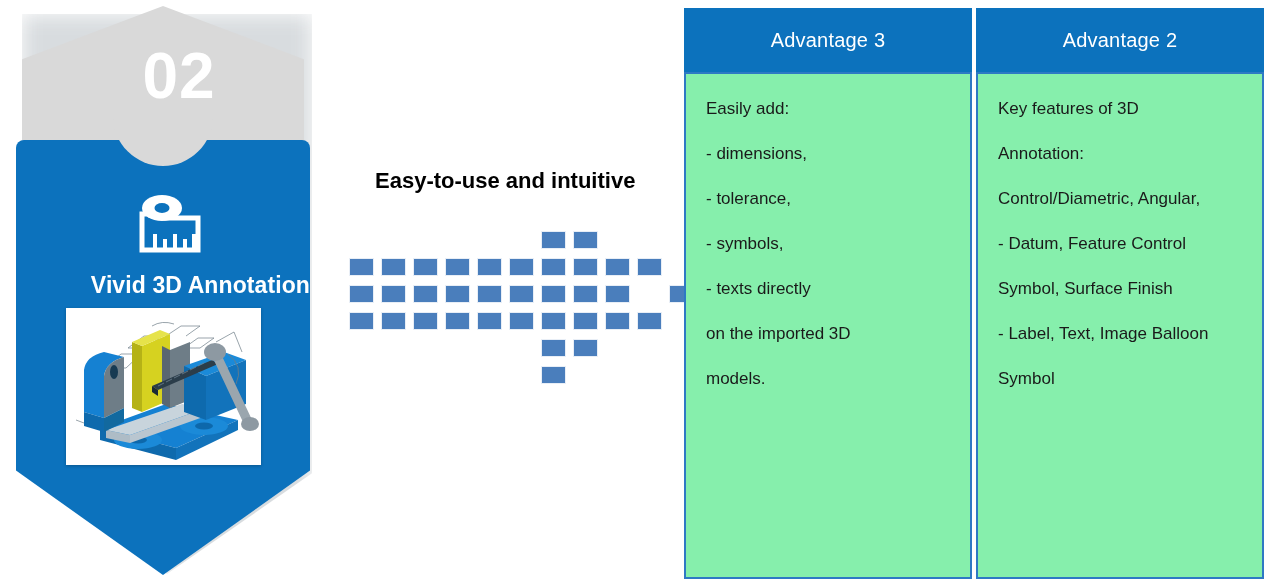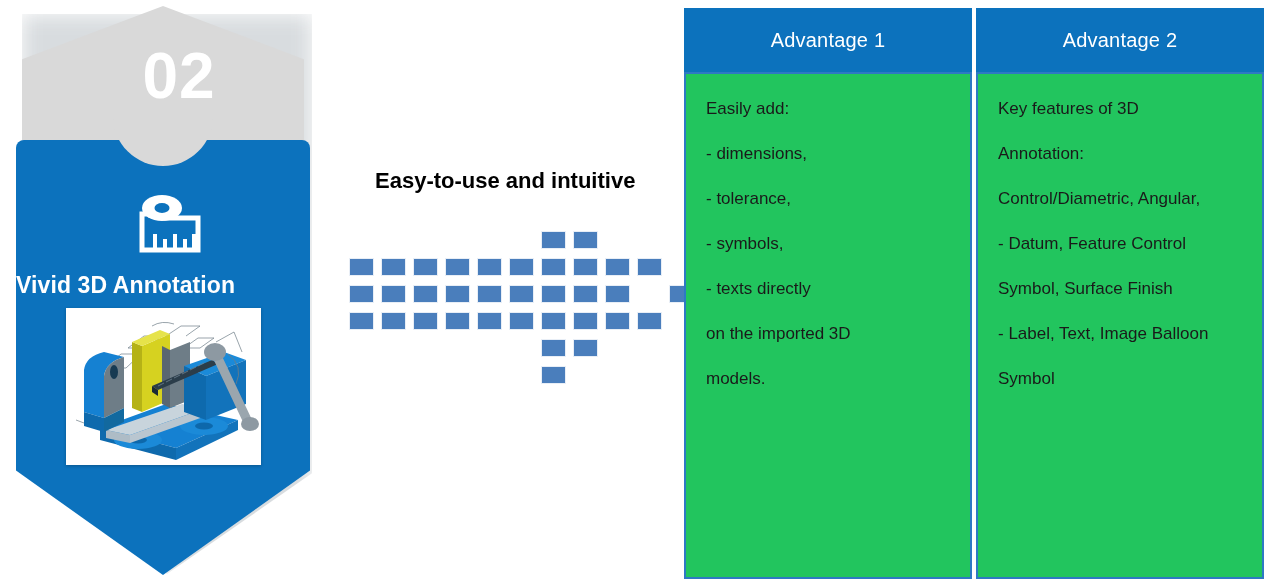--- a/index.html
+++ b/index.html
@@ -81,21 +81,21 @@
     left: 124px;
     top: 192px;
     width: 68px;
     height: 66px;
   }
   #badge-title {
     position: absolute;
     left: 4px;
     top: 272px;
     width: 294px;
-    text-align: left;
+    text-align: right;
     color: #ffffff;
     font-size: 23px;
     font-weight: 700;
     letter-spacing: 0.1px;
   }
   
   #vise-photo {
     position: absolute;
     left: 54px;
     top: 308px;
@@ -159,21 +159,21 @@
     font-size: 20px;
     font-weight: 400;
     letter-spacing: 0.2px;
   }
   .adv-body {
     position: absolute;
     left: 0;
     top: 64px;
     width: 100%;
     height: 507px;
-    background: #22c55e;
+    background: #86efac;
     border: 2px solid #2e79c4;
     box-sizing: border-box;
     padding: 18px 18px 16px 20px;
   }
   .adv-line {
     font-size: 17px;
     color: #1a1a1a;
     line-height: 1;
     margin-bottom: 28px;
     white-space: nowrap;
@@ -306,21 +306,21 @@
     <div class="pix" style="left: 256px; top: 27px; width: 23px; height: 16px; background: rgb(74, 126, 188);"></div>
     <div class="pix" style="left: 256px; top: 54px; width: 23px; height: 16px; background: rgb(74, 126, 188);"></div>
     <div class="pix" style="left: 256px; top: 81px; width: 23px; height: 16px; background: rgb(74, 126, 188);"></div>
     <div class="pix" style="left: 288px; top: 27px; width: 23px; height: 16px; background: rgb(74, 126, 188);"></div>
     <div class="pix" style="left: 288px; top: 81px; width: 23px; height: 16px; background: rgb(74, 126, 188);"></div>
     <div class="pix" style="left: 320px; top: 54px; width: 23px; height: 16px; background: rgb(74, 126, 188);"></div>
   </div>
 
 <div class="adv-box" id="adv-box-1">
   <div class="adv-head">
-    <span class="adv-head-label">Advantage 1</span>
+    <span class="adv-head-label">Advantage 3</span>
   </div>
   <div class="adv-body">
     <div class="adv-line">Easily add:</div>
     <div class="adv-line">- dimensions,</div>
     <div class="adv-line">- tolerance,</div>
     <div class="adv-line">- symbols,</div>
     <div class="adv-line">- texts directly</div>
     <div class="adv-line">on the imported 3D</div>
     <div class="adv-line">models.</div>
   </div>

